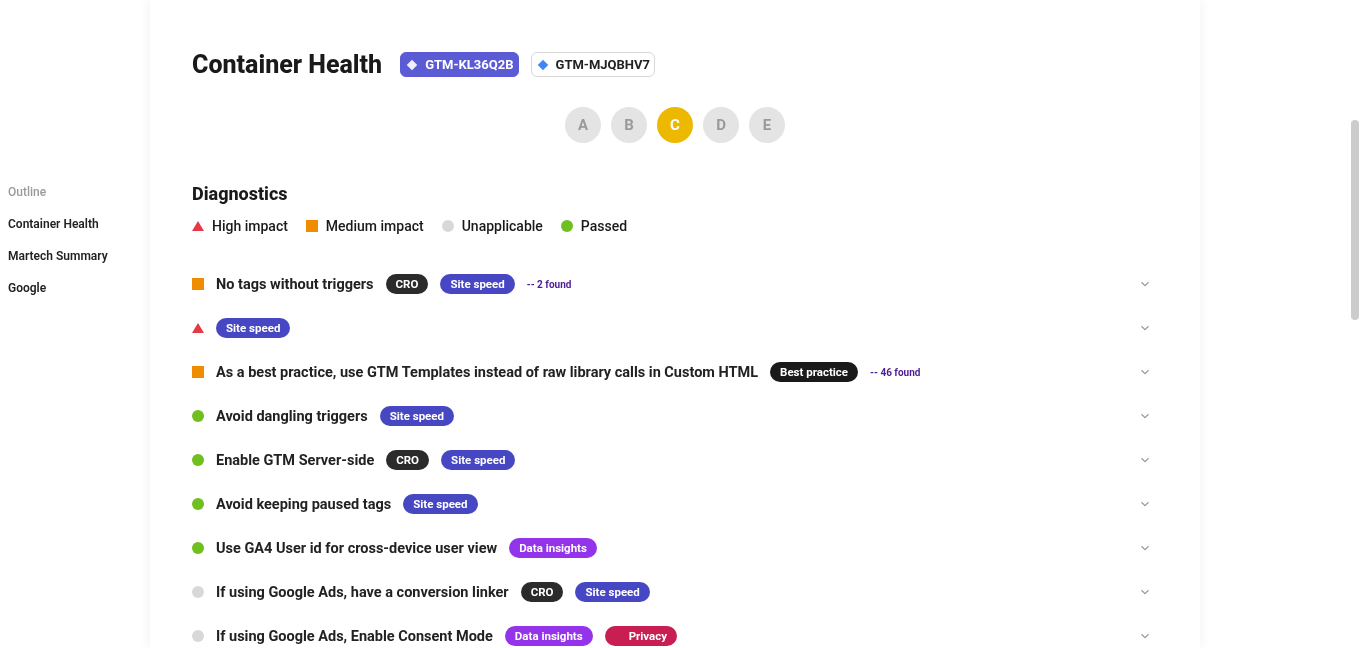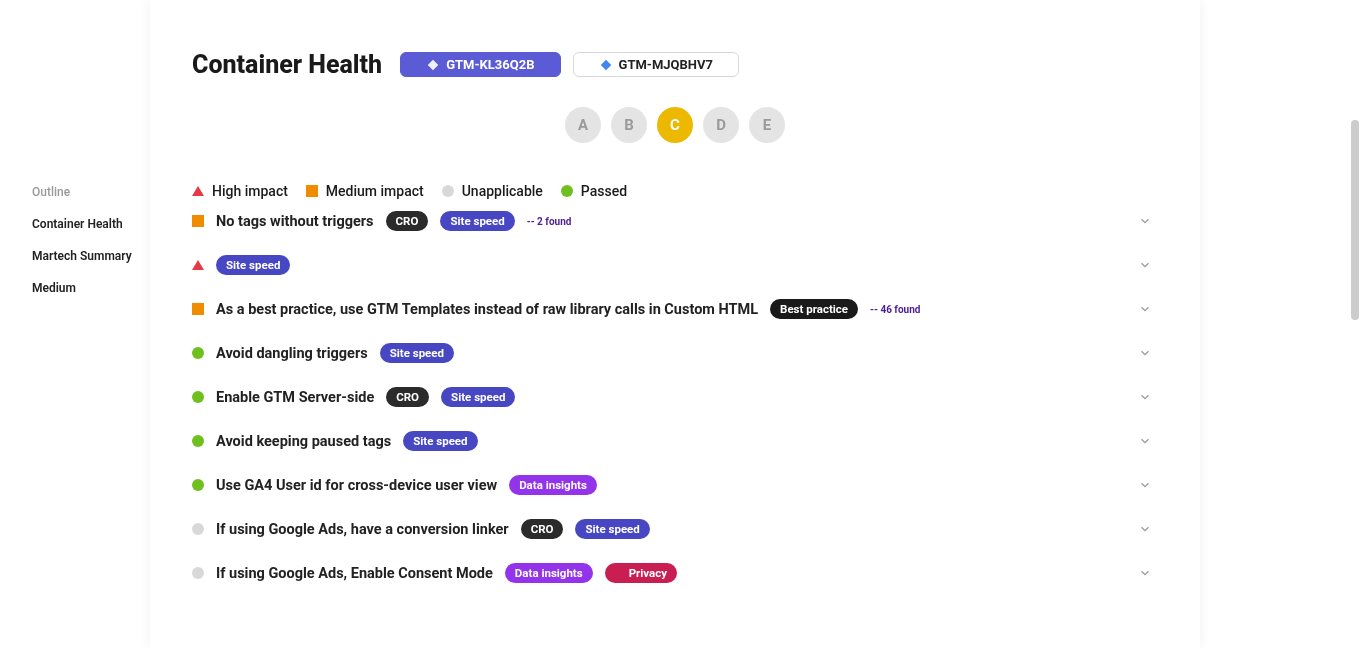--- a/index.html
+++ b/index.html
@@ -12,21 +12,21 @@
       overflow: hidden;
       position: relative;
     }
     .layout {
       display: flex;
       height: 100%;
     }
     .sidebar {
       width: 150px;
       padding-top: 185px;
-      padding-left: 32px;
+      padding-left: 8px;
       flex-shrink: 0;
     }
     .sidebar-item {
       font-size: 12px;
       color: #222;
       font-weight: 600;
       margin-bottom: 18px;
       cursor: pointer;
     }
     .sidebar-item.muted {
@@ -49,21 +49,21 @@
     }
     .page-title {
       font-size: 25px;
       font-weight: 800;
       color: #1a1a1a;
     }
     .container-pill {
       display: inline-flex;
       align-items: center;
       gap: 6px;
-      padding: 4px 25px;
+      padding: 4px 4px;
       border-radius: 6px;
       font-size: 13px;
       font-weight: 700;
       cursor: pointer;
     }
     .container-pill.active {
       background: #5b5bd6;
       color: #fff;
       border: 1px solid #5b5bd6;
     }
@@ -101,20 +101,21 @@
     }
     .section-title {
       font-size: 18px;
       font-weight: 800;
       margin-bottom: 14px;
     }
     .legend-row {
       display: flex;
       align-items: center;
       gap: 18px;
+      margin-bottom: 28px;
       font-size: 14px;
       font-weight: 500;
     }
     .legend-item {
       display: flex;
       align-items: center;
       gap: 8px;
     }
     .indicator {
       display: inline-block;
@@ -183,21 +184,21 @@
     }
   </style>
 </head>
 <body>
 
 <div class="layout">
   <nav class="sidebar">
     <div class="sidebar-item muted">Outline</div>
     <div class="sidebar-item">Container Health</div>
     <div class="sidebar-item">Martech Summary</div>
-    <div class="sidebar-item">Medium</div>
+    <div class="sidebar-item">Google</div>
   </nav>
 
   <main class="main-card">
 
     <div class="header-row">
       <h1 class="page-title">Container Health</h1>
       <div class="container-pill active">
         <span class="tag-icon">
           <svg viewBox="0 0 24 24" fill="none">
               <path d="M3 12l9-9 9 9-9 9-9-9z" fill="#fff" opacity="0.9"></path>
@@ -216,20 +217,21 @@
     </div>
 
     <div class="grade-row">
       <div class="grade-circle">A</div>
       <div class="grade-circle">B</div>
       <div class="grade-circle active">C</div>
       <div class="grade-circle">D</div>
       <div class="grade-circle">E</div>
     </div>
 
+    <h2 class="section-title">Diagnostics</h2>
 
     <div class="legend-row">
       <div class="legend-item">
         <span class="indicator triangle"></span>
         <span>High impact</span>
       </div>
       <div class="legend-item">
         <span class="indicator square-medium"></span>
         <span>Medium impact</span>
       </div>

